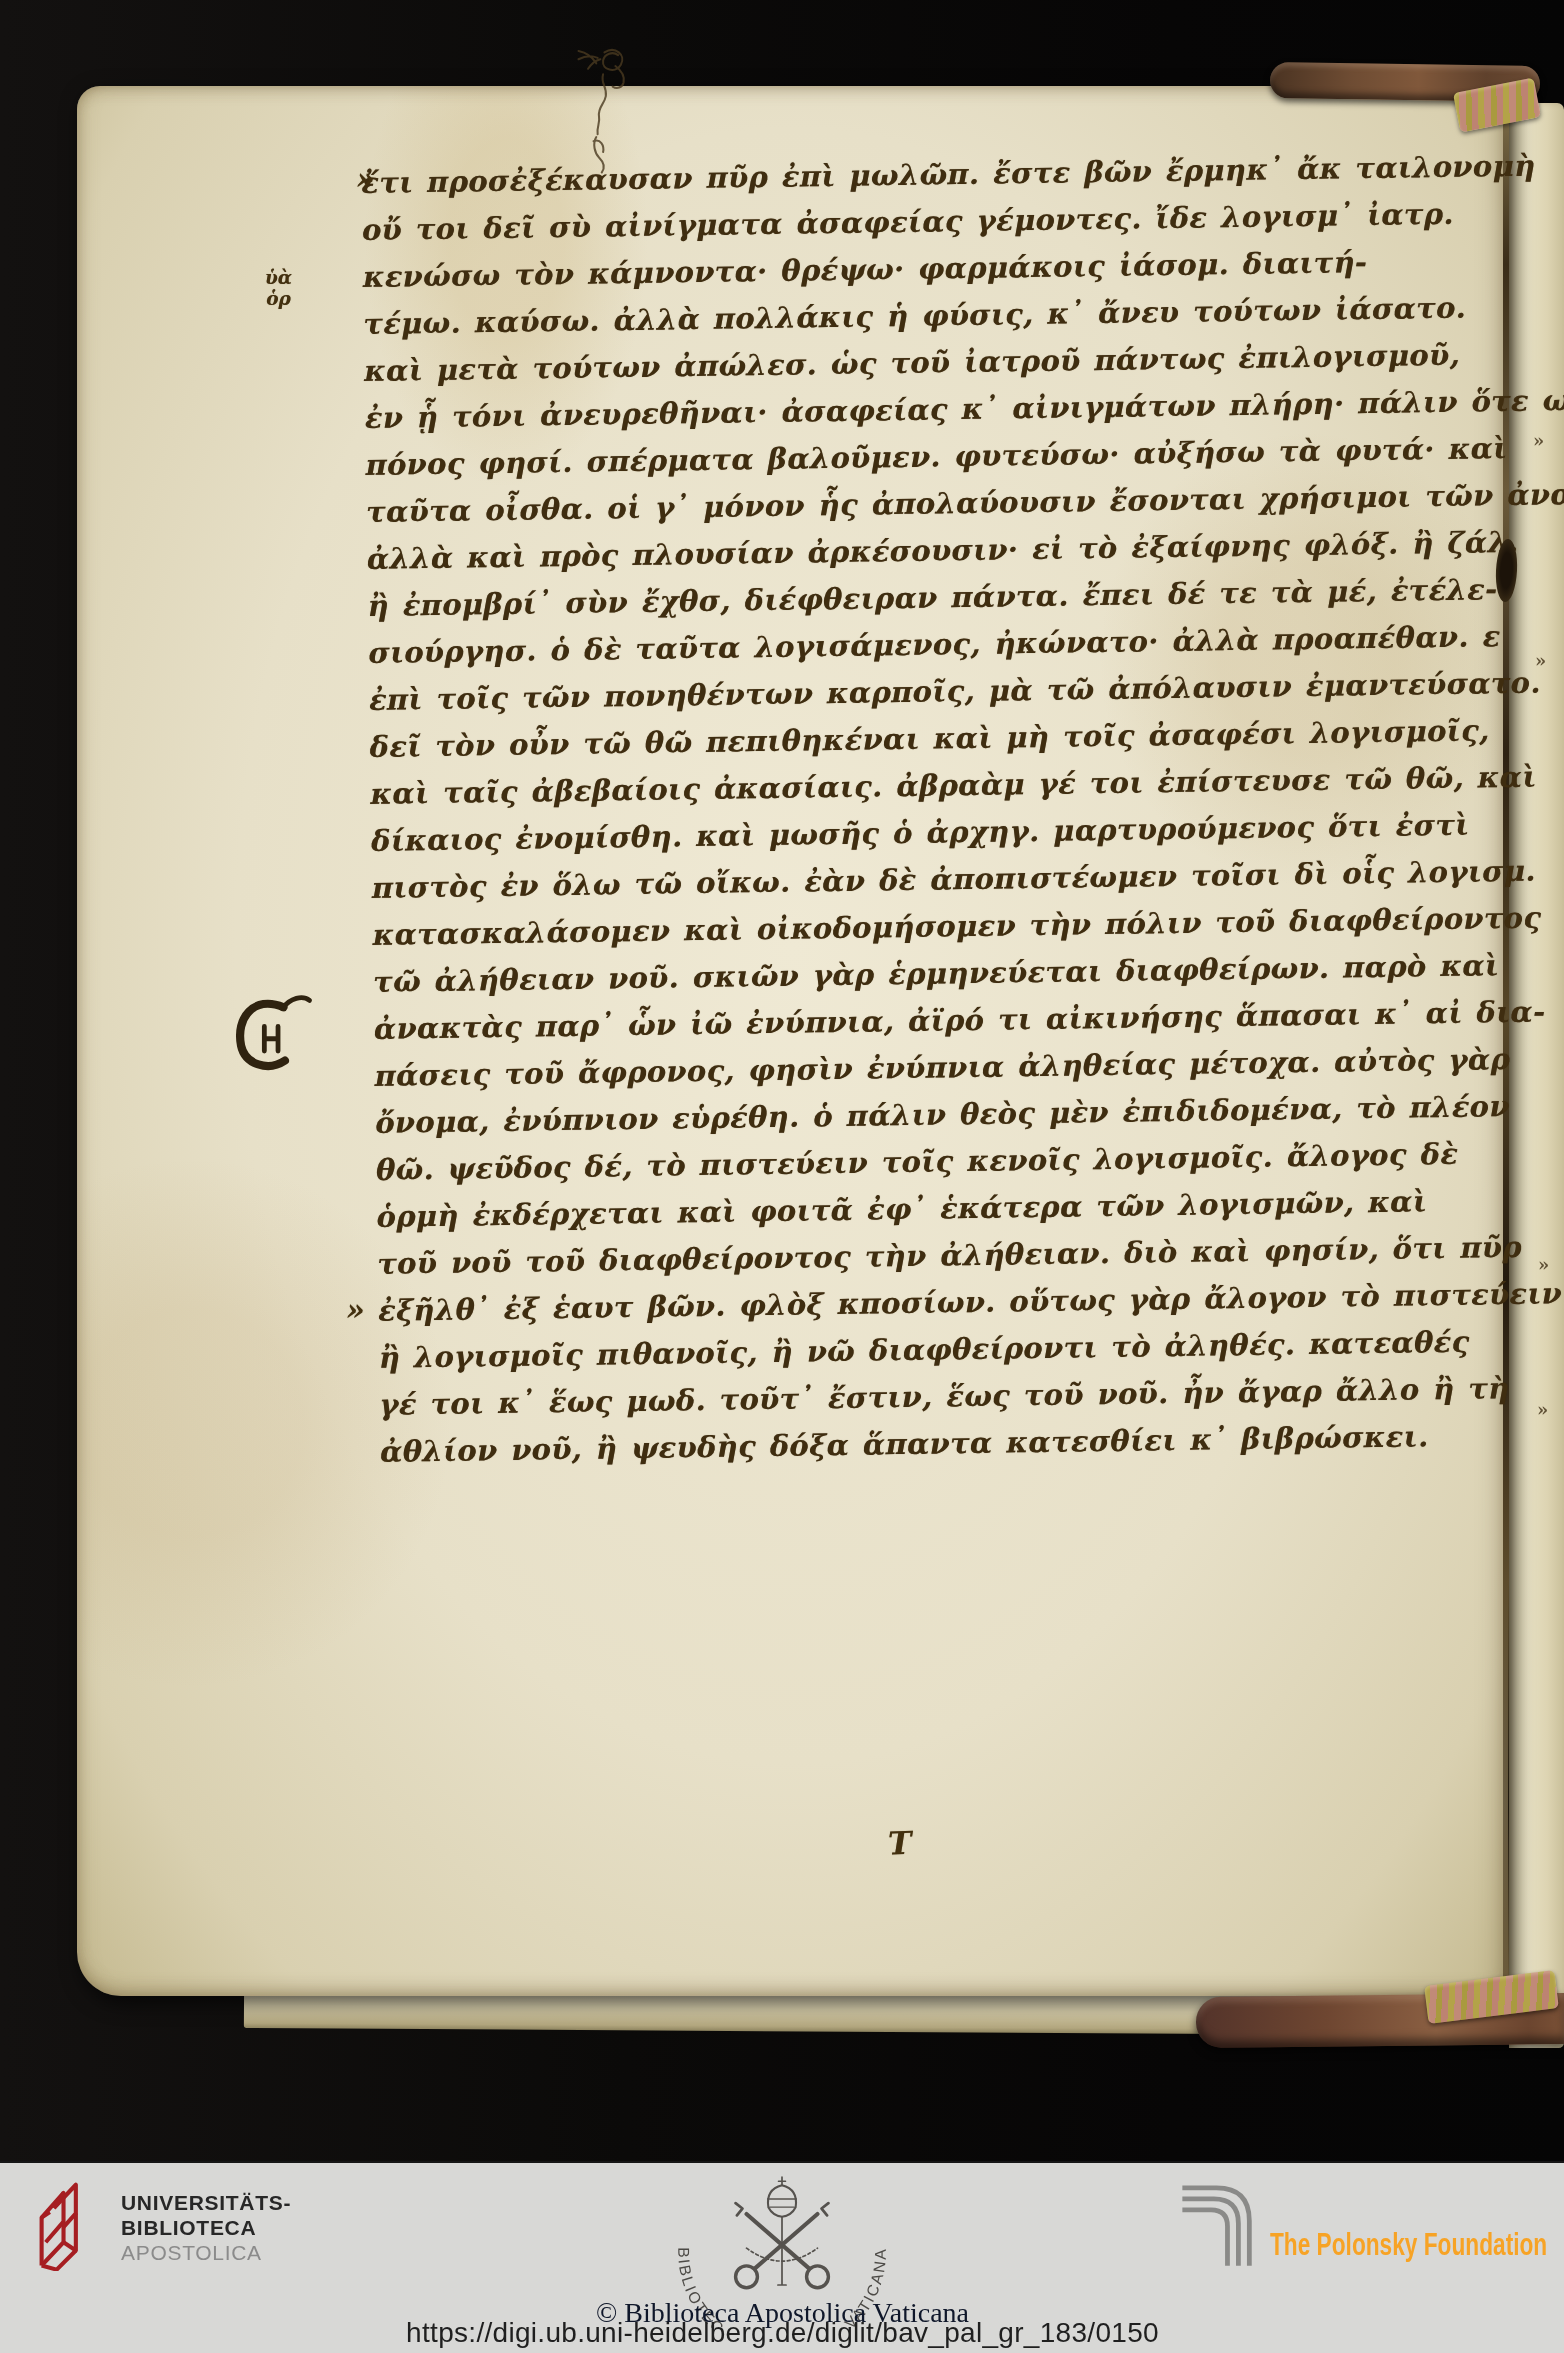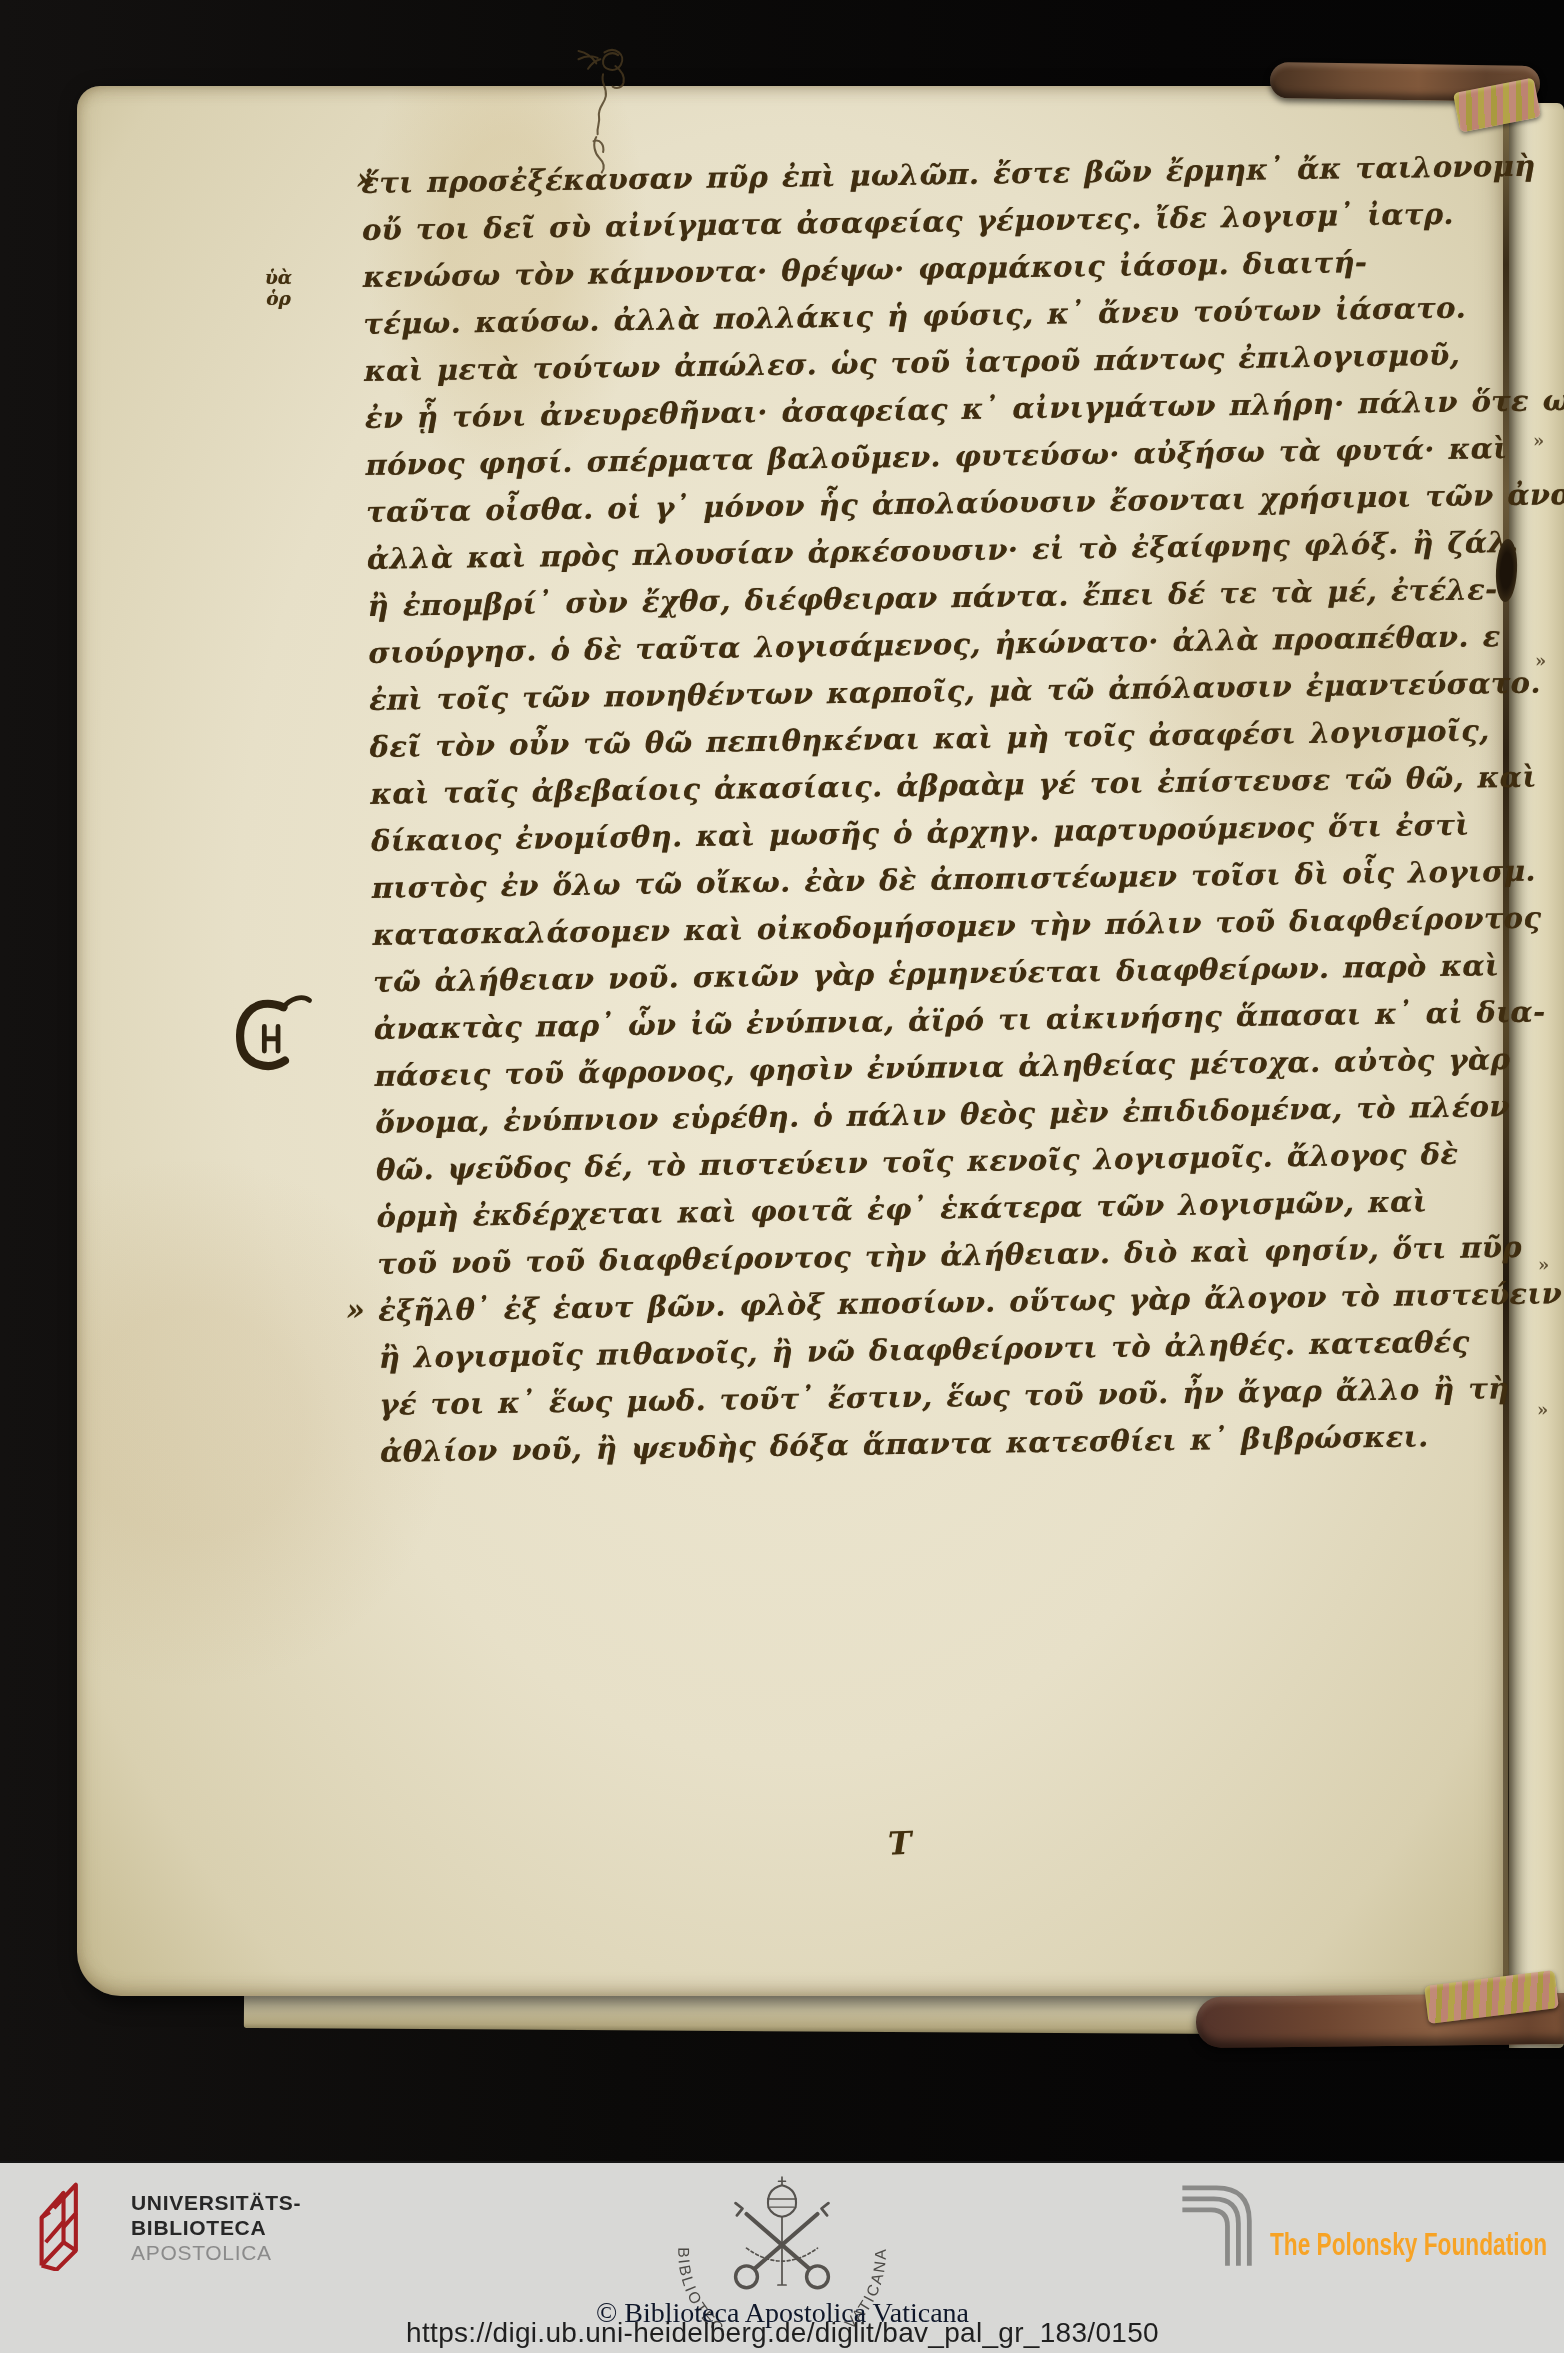--- a/index.html
+++ b/index.html
@@ -87,21 +87,21 @@
   }
   .q1{left:356px;top:161px;font-size:30px;}
   .q2{left:346px;top:1292px;font-size:30px;}
   .gloss{left:265px;top:255px;font-size:18.5px;line-height:20.5px;text-align:center;margin-top:13px;}
   .quire{left:888px;top:1824px;font-size:31.5px;transform:rotate(-2deg);}
   
   .footer{
     position:absolute;left:0;top:2161px;width:1565px;height:193px;z-index:10;
     background:#d8d8d6;border-top:2.1px solid #161616;
   }
-  .ub-block{position:absolute;left:36px;top:19px;display:flex;gap:29px;}
+  .ub-block{position:absolute;left:36px;top:19px;display:flex;gap:19px;}
   .ub-text{padding-top:8.2px;}
   .ub-l1,.ub-l2{font-size:21px;font-weight:bold;color:#272727;letter-spacing:0.7px;line-height:25px;}
   .ub-l3{font-size:21px;color:#8b8b8b;letter-spacing:0.7px;line-height:25px;}
   .vat-block{position:absolute;left:782px;top:0;width:0;height:0;}
   .vat-crest{position:absolute;left:-130px;top:8.2px;}
   .vat-copy{
     position:absolute;left:-239px;top:134px;width:479px;text-align:center;
     font-size:28px;color:#0f172a;font-family:"Liberation Serif",serif;
   }
   .url-line{

